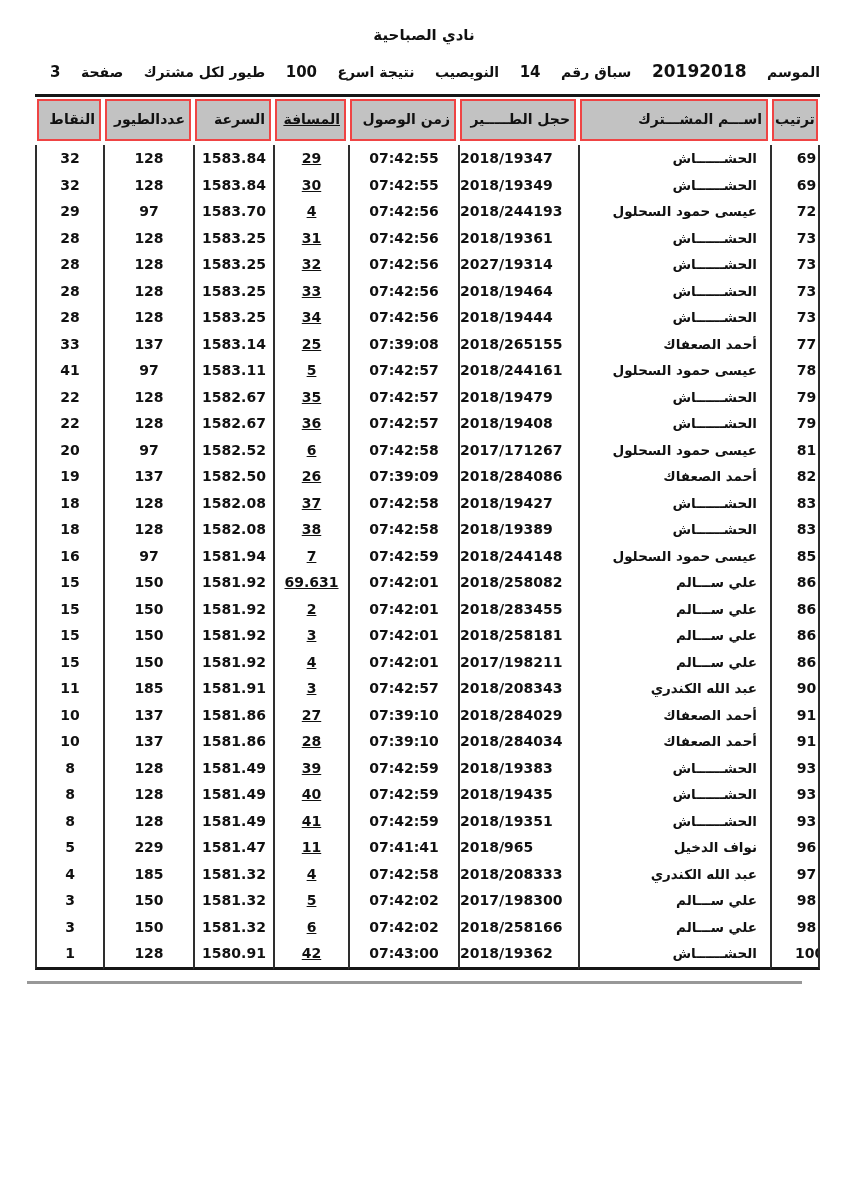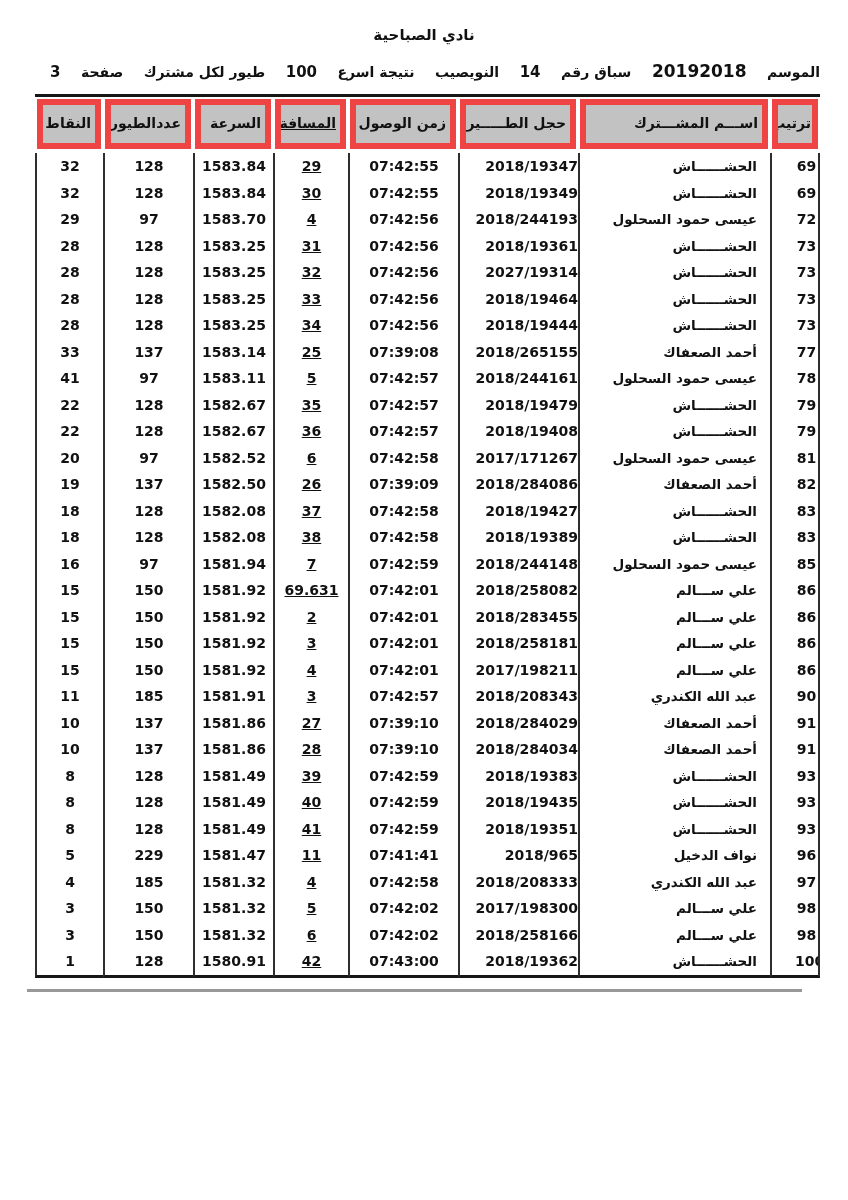--- a/index.html
+++ b/index.html
@@ -51,21 +51,21 @@
   th, td { box-sizing: border-box; margin: 0; }
 
   thead th {
     padding: 2px 2px 4px 2px;
     background: #ffffff;
     vertical-align: top;
     font-weight: bold;
   }
   thead .hbox {
     background: #c2c2c2;
-    border: 6px solid #ef4444;
+    border: 2px solid #ef4444;
     height: 38px;
     line-height: 37px;
     font-size: 14px;
     text-align: right;
     padding: 0 4px 0 2px;
     overflow: hidden;
     white-space: nowrap;
   }
   thead th.col-rank .hbox { padding: 0 1px; text-align: center; }
 
@@ -76,21 +76,21 @@
     text-align: center;
     border-left: 2px solid #2e2e2e;
     white-space: nowrap;
     overflow: hidden;
     padding: 0;
   }
   tbody td:first-child { border-right: 2px solid #2e2e2e; padding-left: 23px; }
   tbody tr:last-child td { border-bottom: 3px solid #161616; }
 
   tbody td.col-name { text-align: right; padding-left: 18px; padding-right: 13px; font-size: 13.5px; }
-  tbody td.col-ring { direction: ltr; text-align: right; }
+  tbody td.col-ring { direction: ltr; text-align: left; padding-right: 5px; }
   tbody td.col-time { direction: ltr; }
   tbody td.col-distance, tbody td.col-speed,
   tbody td.col-birds, tbody td.col-points, tbody td.col-rank { direction: ltr; }
 
   
   .col-rank     { width: 50px; }
   .col-name     { width: 192px; }
   .col-ring     { width: 120px; }
   .col-time     { width: 110px; }
   .col-distance { width: 75px; text-decoration: underline; }

